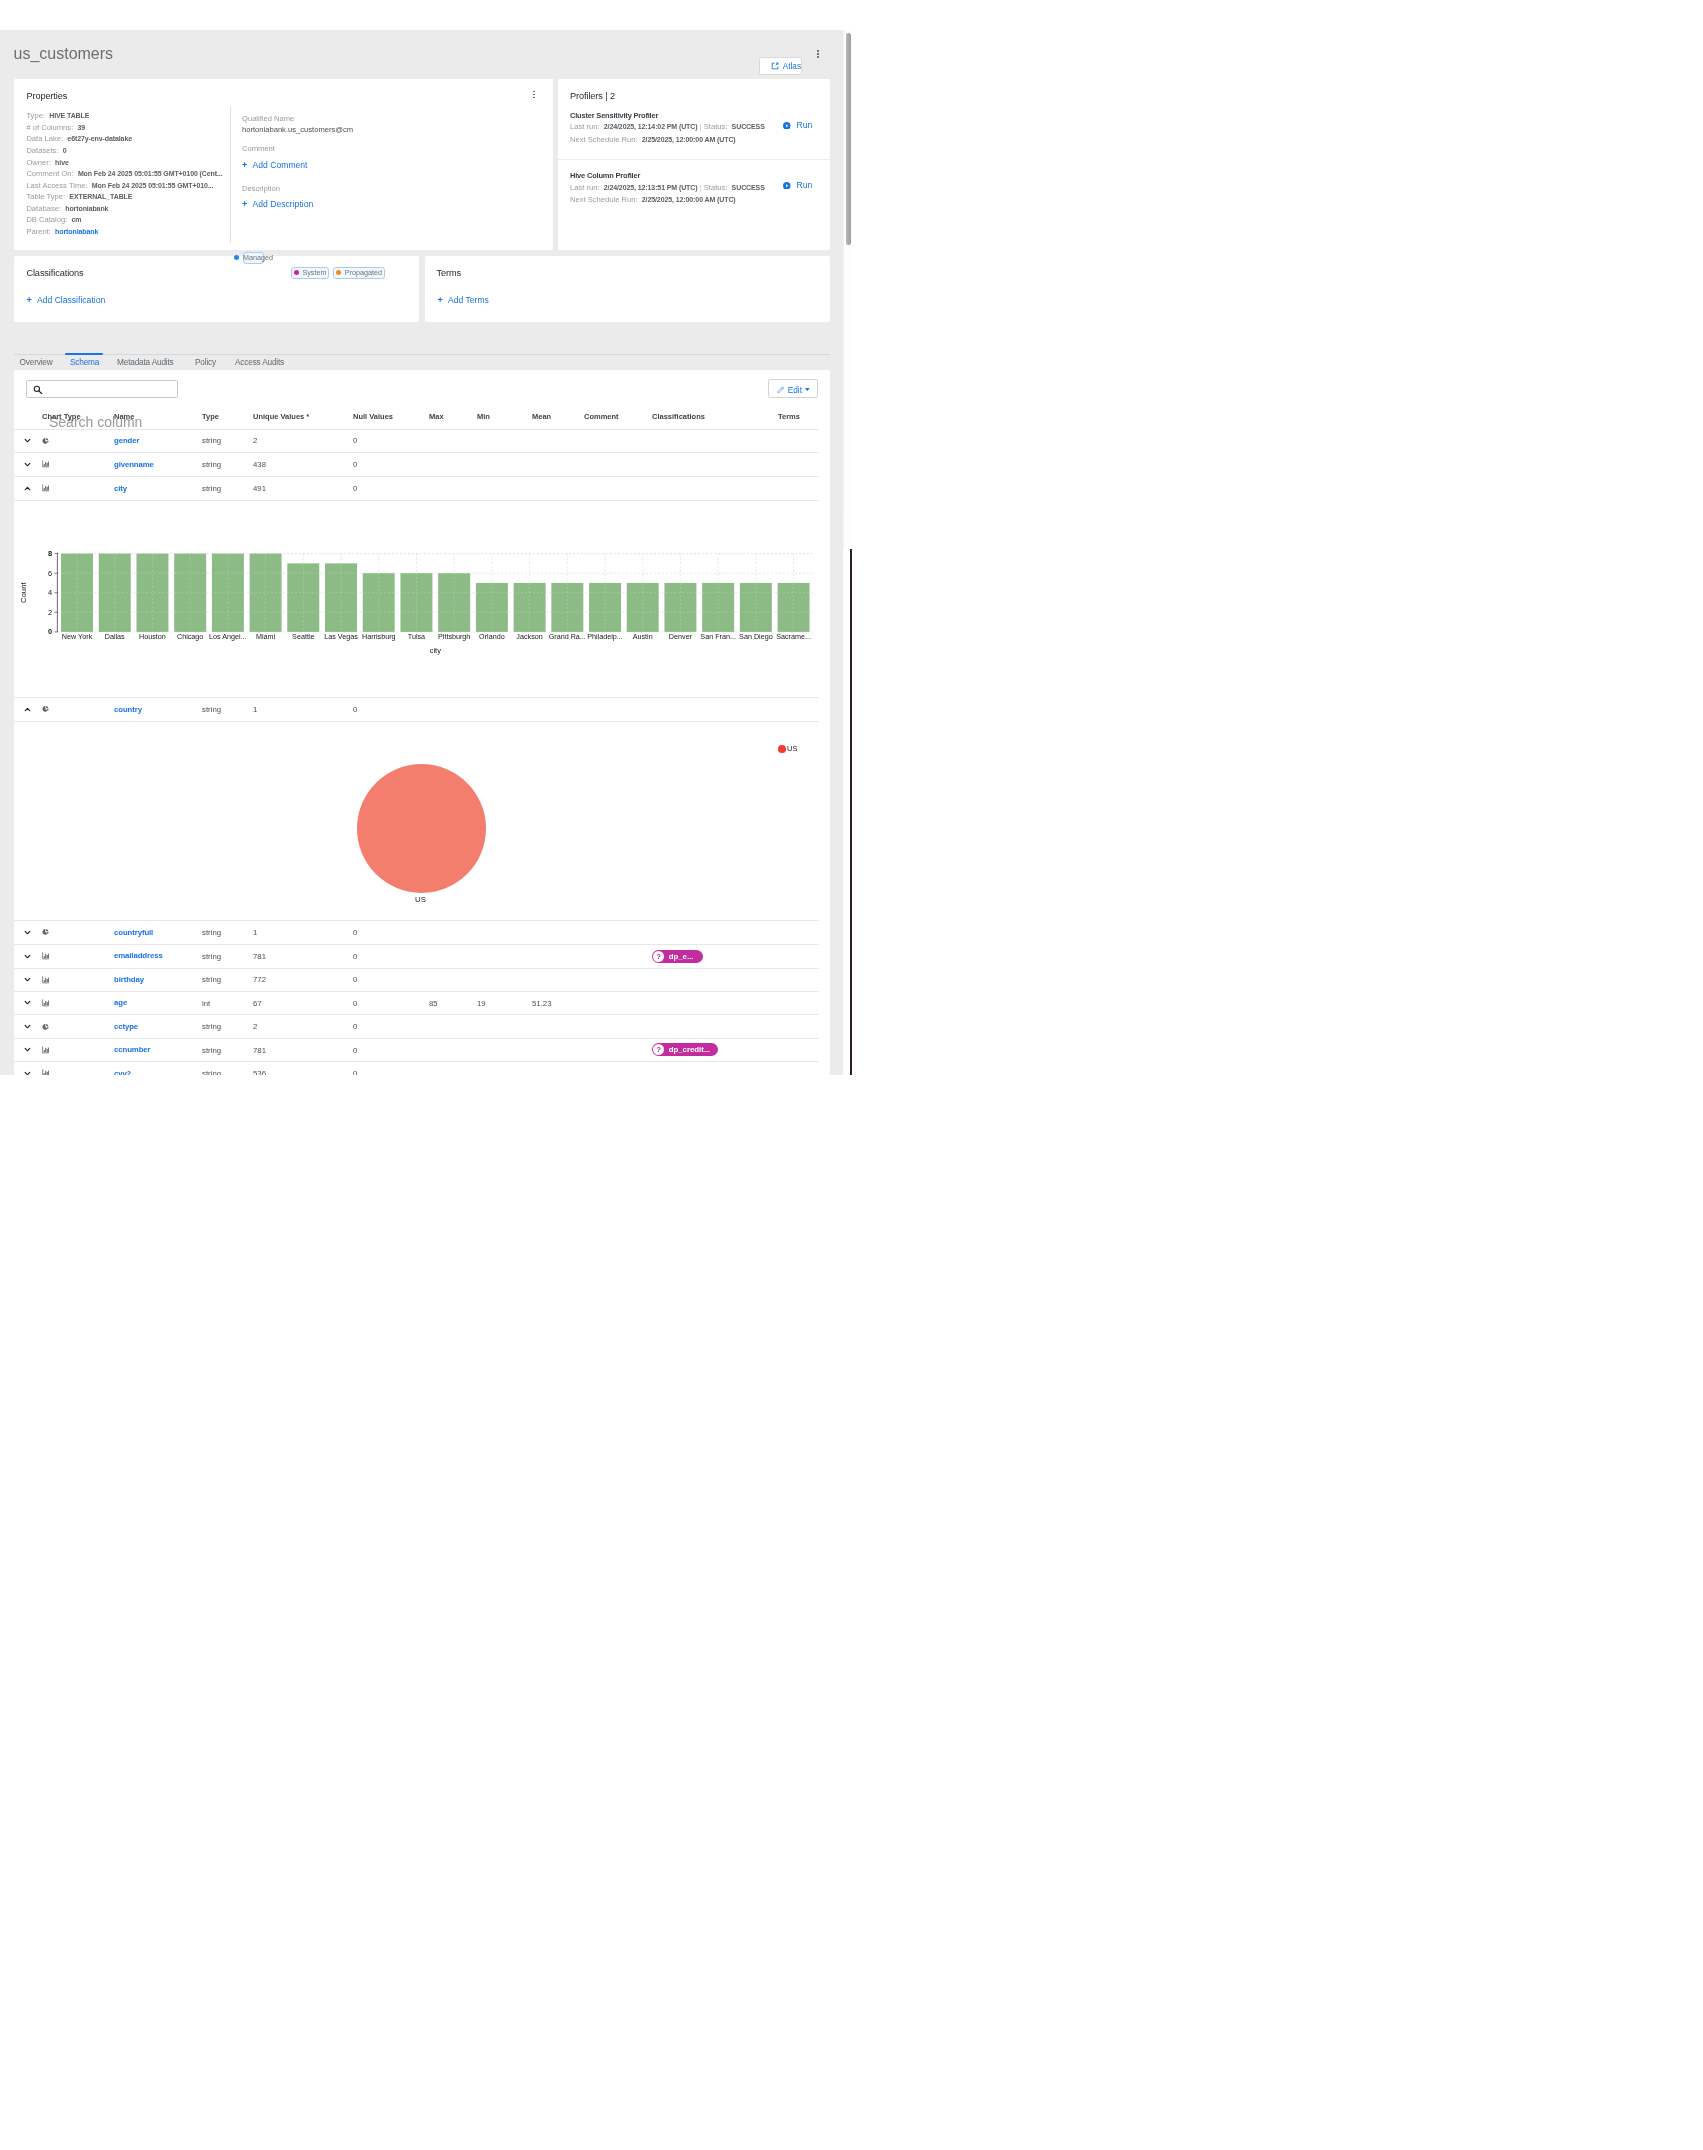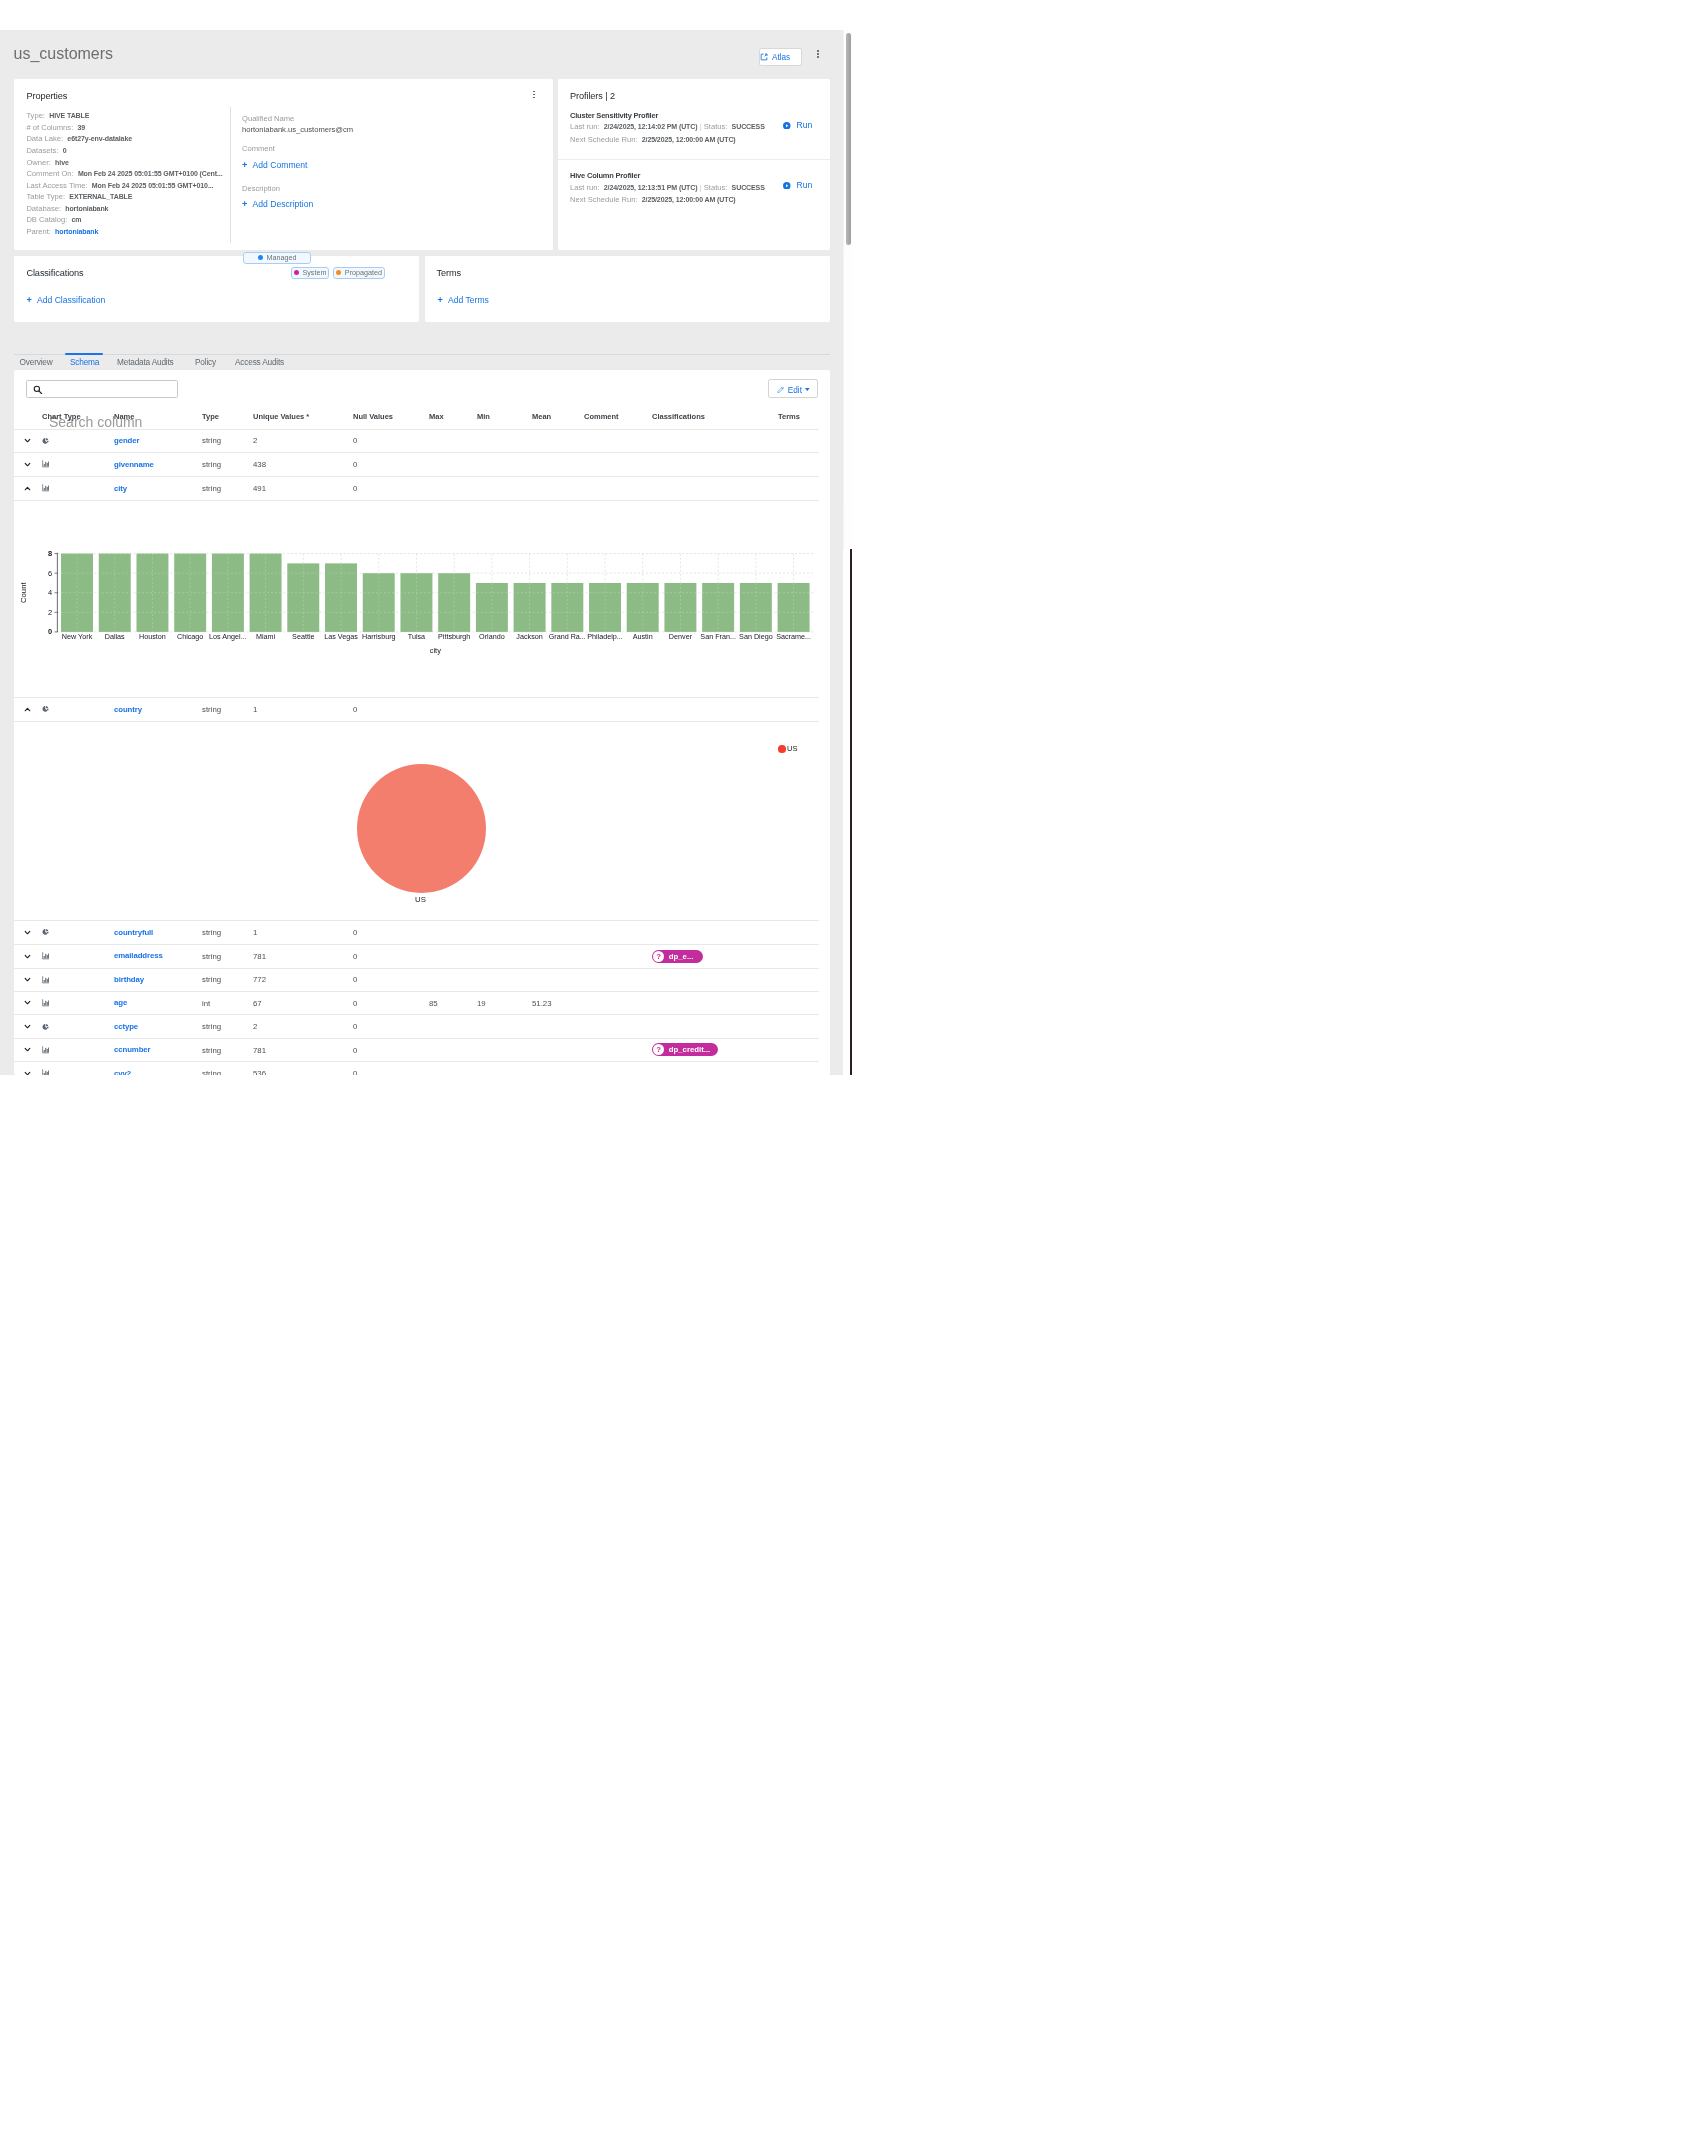--- a/index.html
+++ b/index.html
@@ -33,21 +33,21 @@
   .badge { height:13px; border-radius:6.6px; background:#c32c9c; }
   .badge .bq { position:absolute; left:0.9px; top:0.7px; width:11.5px; height:11.5px; background:#fff; border-radius:50%; color:#c32c9c; font-weight:bold; font-size:7.8px; text-align:center; line-height:11.5px; }
   .badge .bt { position:absolute; left:16.7px; top:2px; font-size:7.8px; font-weight:bold; color:#fff; }
 </style>
 </head>
 <body>
 <div id="page">
   <div id="bg"></div>
 
   <div class="abs" id="ustitle" style="left:13.5px; top:45px; font-size:16px; color:#6e6e6e;">us_customers</div>
-  <div class="abs" id="atlasbtn" style="left:759px; top:48px; width:43px; height:18.4px; background:#fff; border:0.6px solid #d8d8d8; border-radius:2.3px; line-height:17.3px; text-align:left;">
+  <div class="abs" id="atlasbtn" style="left:759px; top:57px; width:43px; height:18.4px; background:#fff; border:0.6px solid #d8d8d8; border-radius:2.3px; line-height:17.3px; text-align:right;">
     <svg width="8" height="8" viewBox="0 0 24 24" style="vertical-align:-1.2px; margin-right:4px;" fill="none" stroke="#1773e0" stroke-width="2.6">
         <path d="M20.5 13 v7.5 H3.5 V3.5 H11"></path>
         <path d="M14 10 L21 3" stroke-width="2.8"></path>
         <path d="M15 3 h6 v6" fill="none"></path>
       </svg><span style="font-size:8.2px;" class="blue">Atlas</span>
   </div>
   <div class="abs kebab" style="left:817px; top:50px;">
       <span></span>
       <span></span>
       <span></span>
@@ -98,21 +98,21 @@
           <path d="M9.5 7 L17 12 L9.5 17 Z" fill="#fff"></path>
         </svg> <span class="blue" style="font-size:8.6px; margin-left:3.5px;">Run</span></div>
   </div>
 
   <div class="card" style="left:14px; top:256px; width:405px; height:66px;">
     <div class="abs ctitle" style="left:12.4px; top:12px;">Classifications</div>
 
     <div class="abs pluslink" style="left:12.4px; top:39px;"><span class="pl">+</span>Add Classification</div>
   </div>
 
-  <div class="abs pill" style="left:243px; top:252px; width:68px;"><span class="dot" style="background:#1e88f0;"></span>Managed</div>
+  <div class="abs pill" style="left:243px; top:252px; width:21px;"><span class="dot" style="background:#1e88f0;"></span>Managed</div>
   <div class="abs pill" style="left:291px; top:267px; width:38px;"><span class="dot" style="background:#d0219e;"></span>System</div>
   <div class="abs pill" style="left:333px; top:267px; width:52px;"><span class="dot" style="background:#f68b1f;"></span>Propagated</div>
 
   <div class="card" style="left:425px; top:256px; width:405px; height:66px;">
     <div class="abs ctitle" style="left:11.5px; top:12px;">Terms</div>
 
     <div class="abs pluslink" style="left:12.4px; top:39px;"><span class="pl">+</span>Add Terms</div>
   </div>
 
   <div id="tabs">

